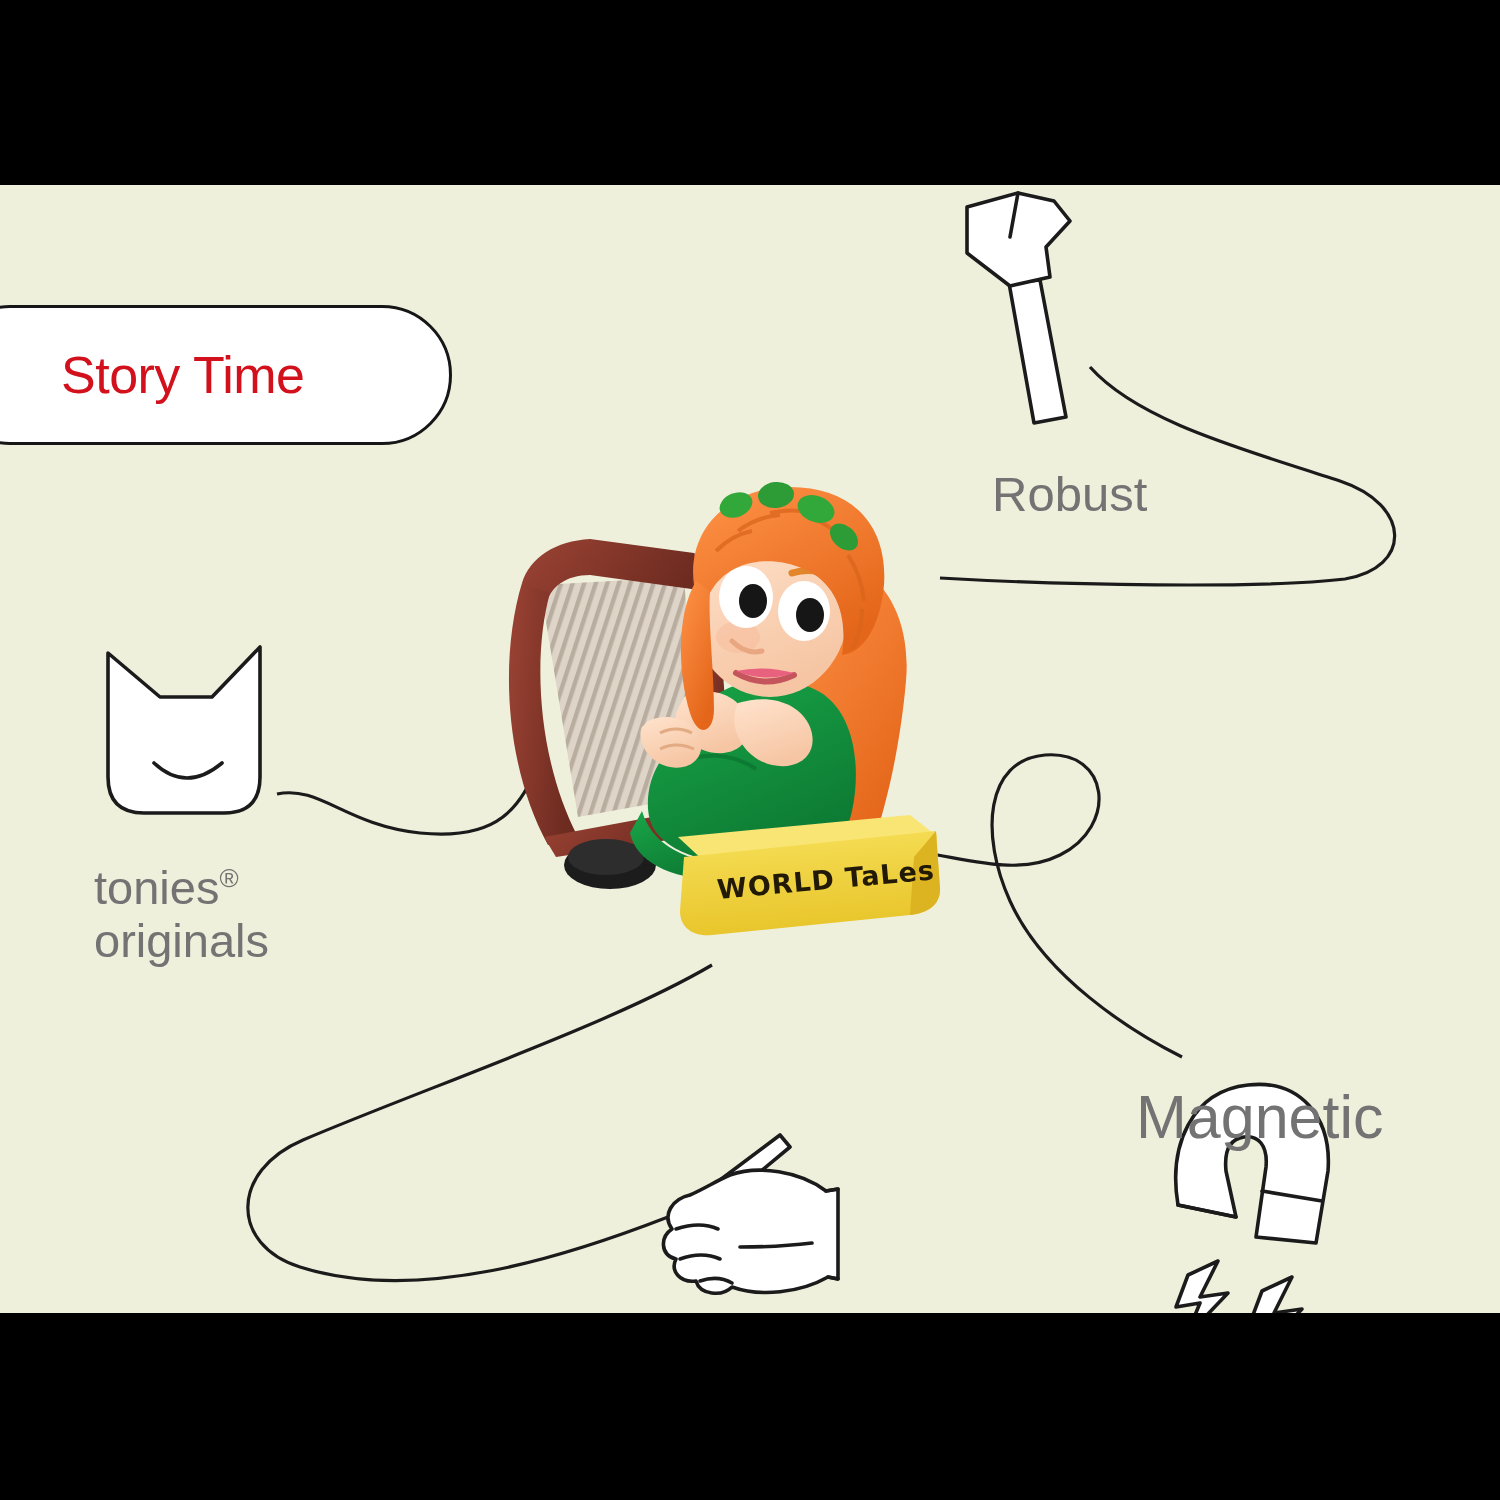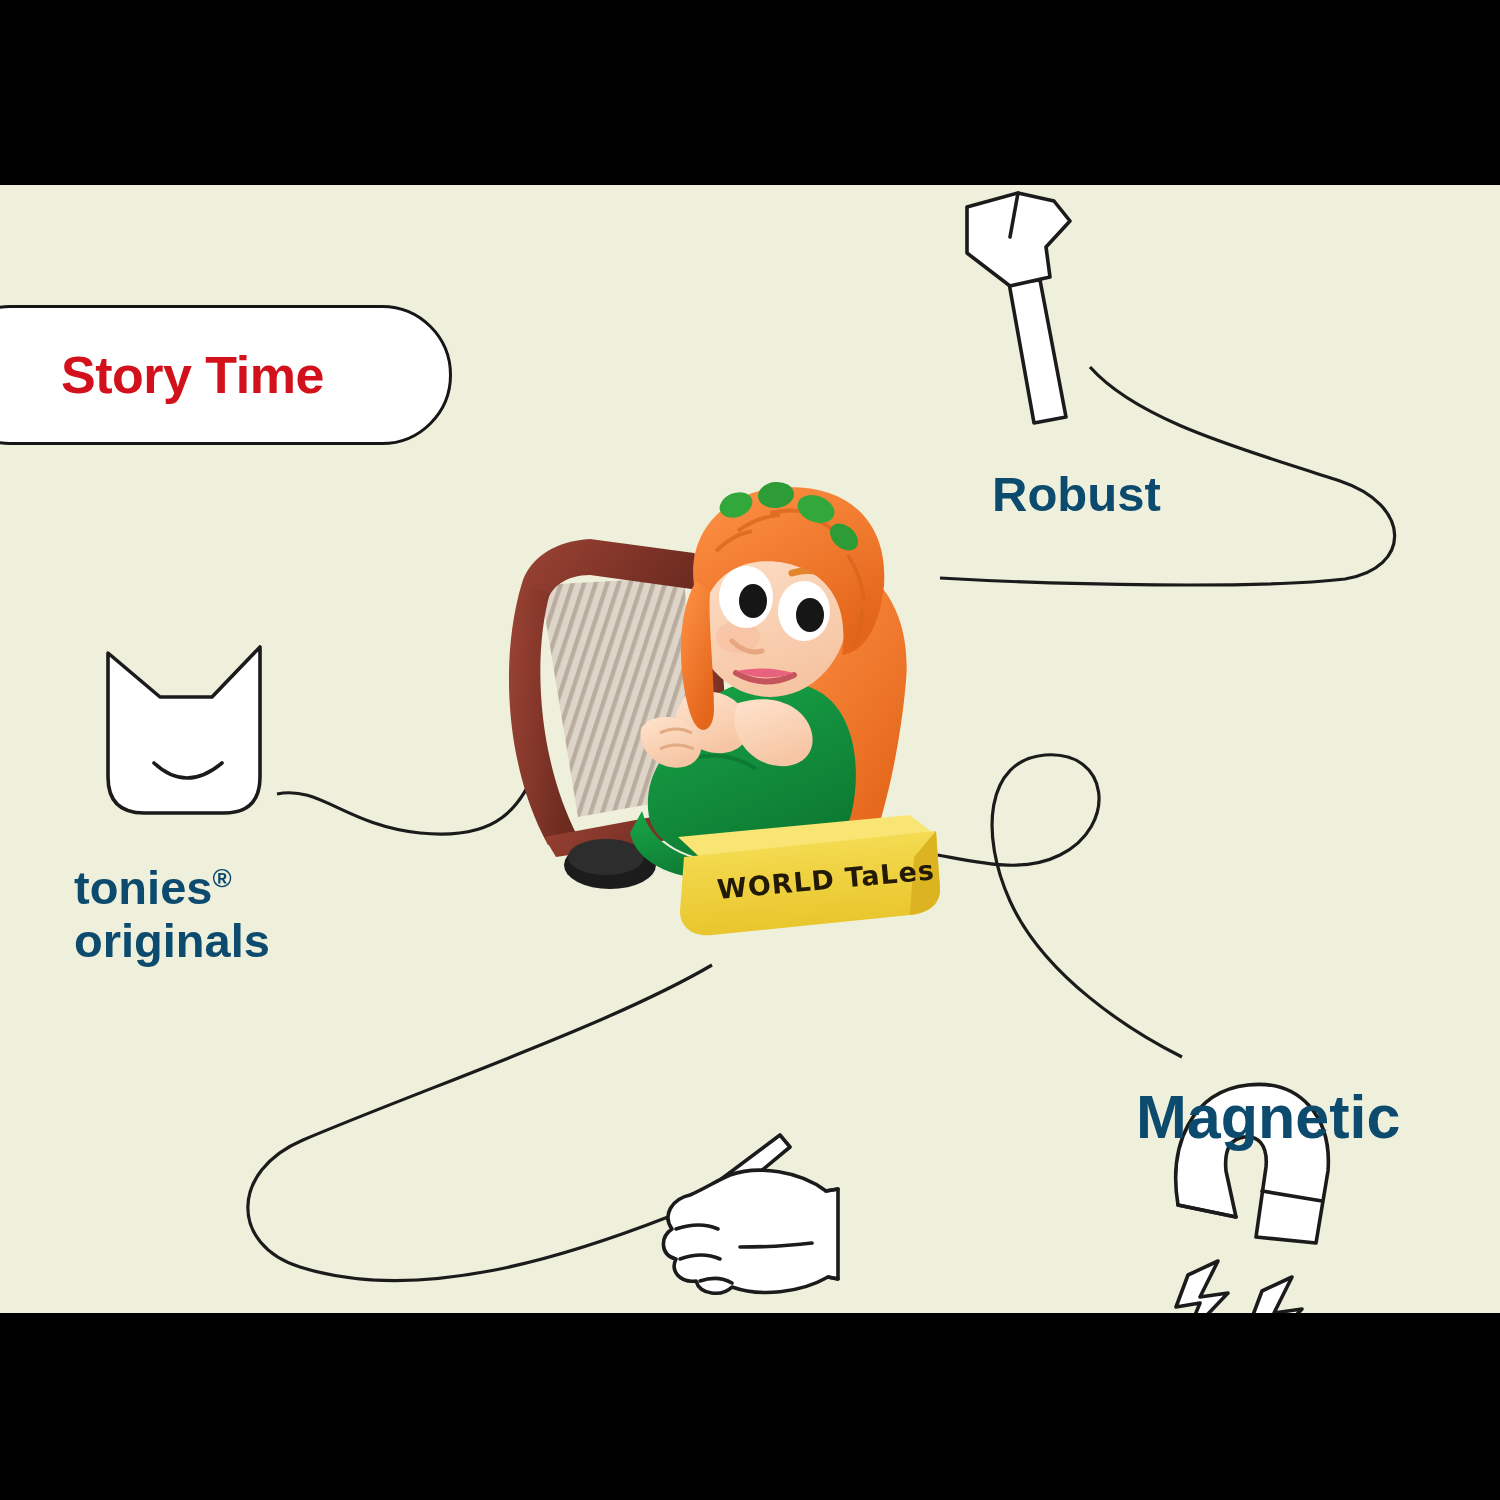--- a/index.html
+++ b/index.html
@@ -42,38 +42,38 @@
     border:3px solid #161616;
     border-radius:70px;
     display:flex;
     align-items:center;
     z-index:20;
   }
   #story-badge .label{
     margin-left:118px;
     color:#d2111c;
     font-size:52px;
-    font-weight:bold;
+    font-weight:normal;
     letter-spacing:-0.5px;
   }
 
   
   .feature-label{
     position:absolute;
-    color:#0c4a6e;
-    font-weight:bold;
+    color:#737373;
+    font-weight:normal;
     line-height:1.08;
     z-index:22;
     white-space:nowrap;
   }
   #label-robust{ left:992px; top:283px; font-size:49px; }
   #label-magnetic{ left:1136px; top:900px; font-size:61px; }
   #label-handpainted{ left:305px; top:1126px; font-size:49px; }
   #label-tonies{
-    left:74px; top:677px; font-size:47px;
+    left:94px; top:677px; font-size:47px;
     line-height:1.12;
   }
   #label-tonies .reg{ font-size:26px; vertical-align:super; }
 
   
   svg.layer{
     position:absolute; left:0; top:0;
     width:1500px; height:1128px;
     overflow:visible;
   }

